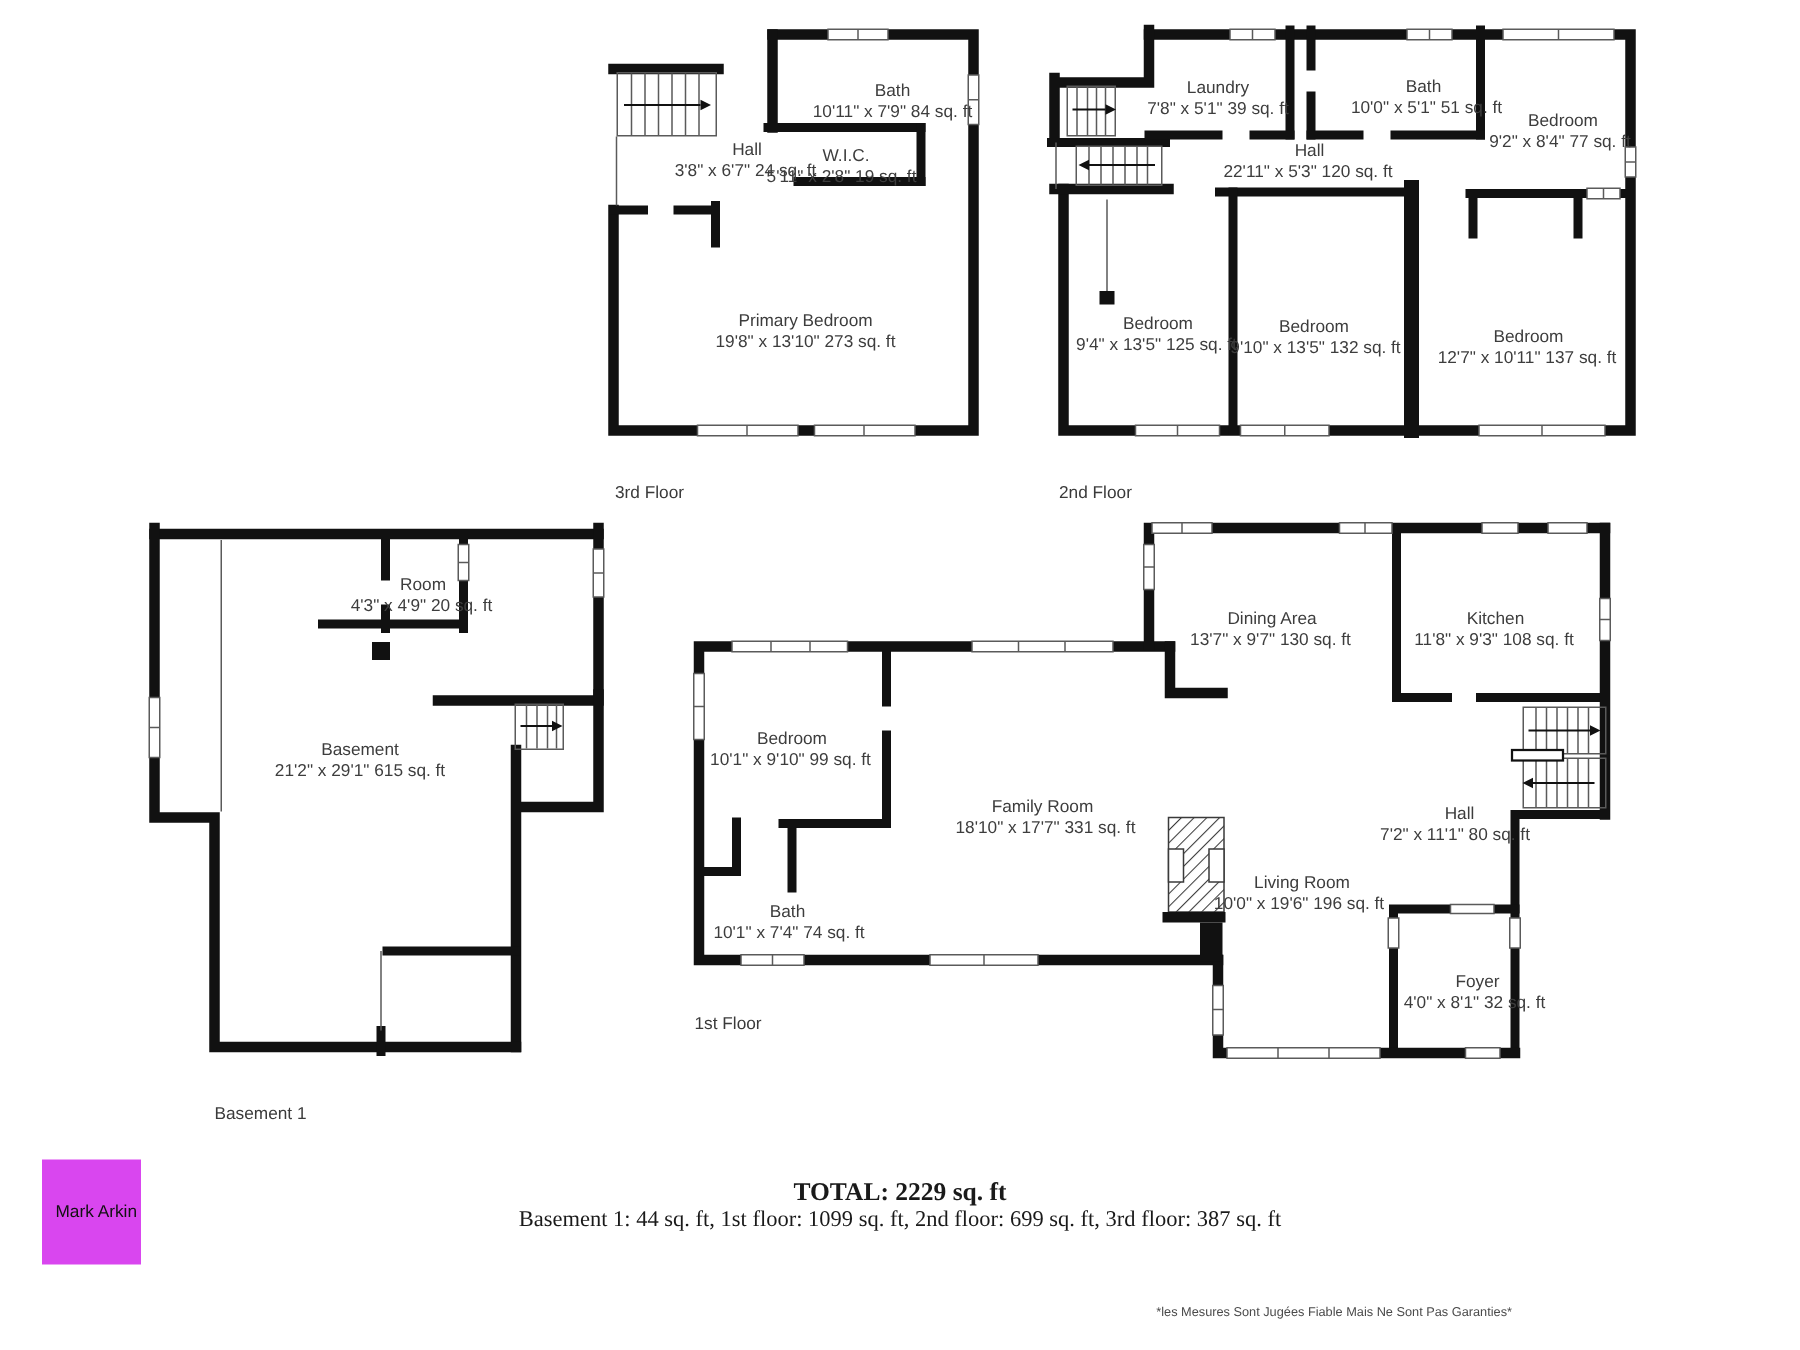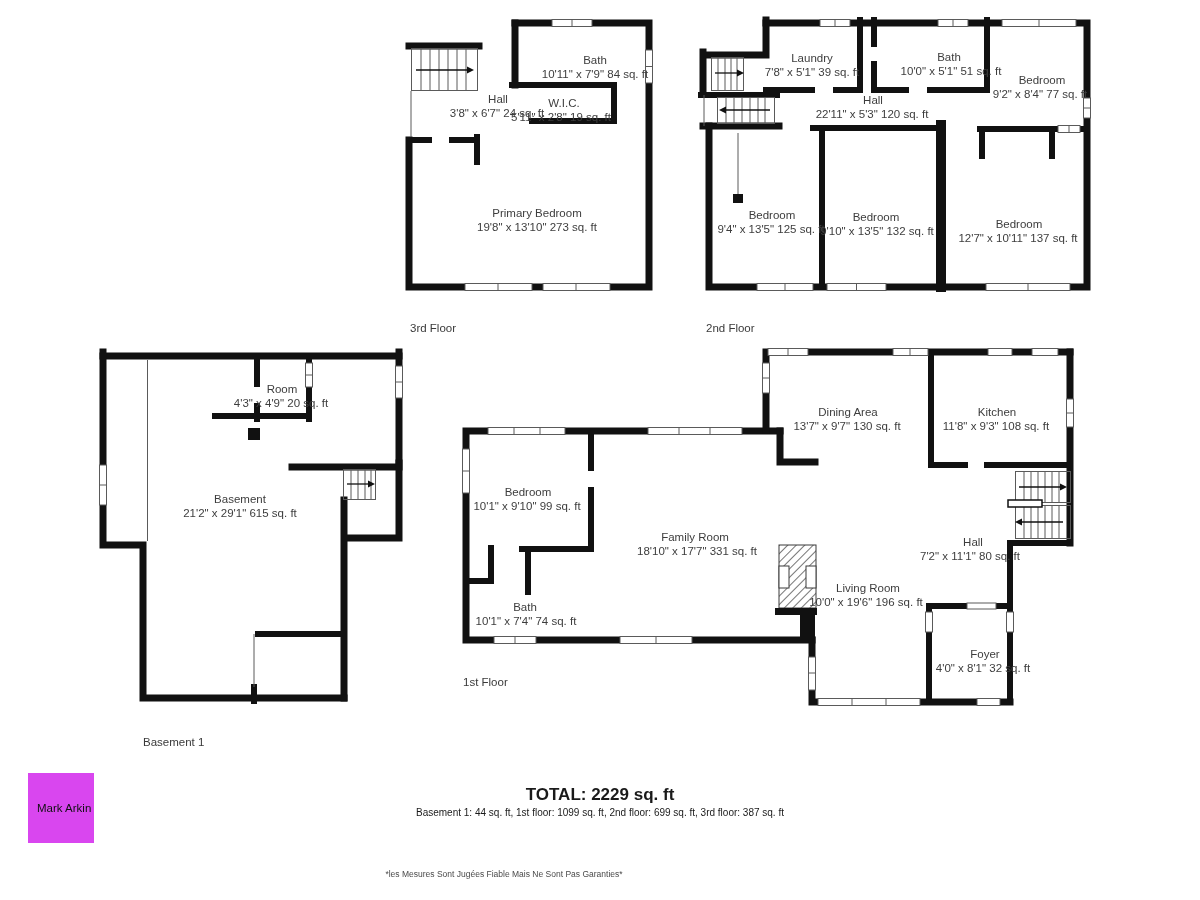--- a/index.html
+++ b/index.html
@@ -12,24 +12,24 @@
   .wall9{stroke:#111;stroke-width:10;fill:none;stroke-linecap:square;}
   .thin{stroke:#5a5a5a;stroke-width:1;fill:none;}
   .thin2{stroke:#111;stroke-width:1.3;fill:none;}
   .arrow{fill:#111;}
   .winr{fill:#fff;stroke:#5a5a5a;stroke-width:1;}
   .post{fill:#111;}
   
   text.rm{font-family:"Liberation Sans",sans-serif;font-size:11.5px;fill:#3d3d3d;text-anchor:middle;}
   text.fl{font-family:"Liberation Sans",sans-serif;font-size:11.5px;fill:#3a3a3a;text-anchor:start;}
   
-  .summary{position:absolute;left:0;top:785px;width:1200px;text-align:center;color:#1a1a1a;}
+  .summary{position:absolute;left:0;top:785px;width:1200px;text-align:center;color:#1a1a1a;font-family:Liberation Serif, serif;}
   .summary .total{font-size:17px;font-weight:bold;line-height:19px;}
-  .summary .line{font-size:10px;line-height:18px;}
-  .disclaimer{position:absolute;left:0;top:869px;width:1008px;text-align:center;
+  .summary .line{font-size:15px;line-height:18px;}
+  .disclaimer{position:absolute;left:0;top:869px;width:1008px;text-align:right;
               font-size:8.5px;color:#4a4a4a;}
   .watermark{position:absolute;left:28px;top:773px;width:66px;height:70px;background:#d946ef;
              display:flex;align-items:center;padding-left:9px;box-sizing:border-box;
              font-size:11.5px;color:#111;}
 </style>
 </head>
 <body>
 
 <div class="page">
 <svg width="1200" height="900" viewBox="0 0 1200 900">

